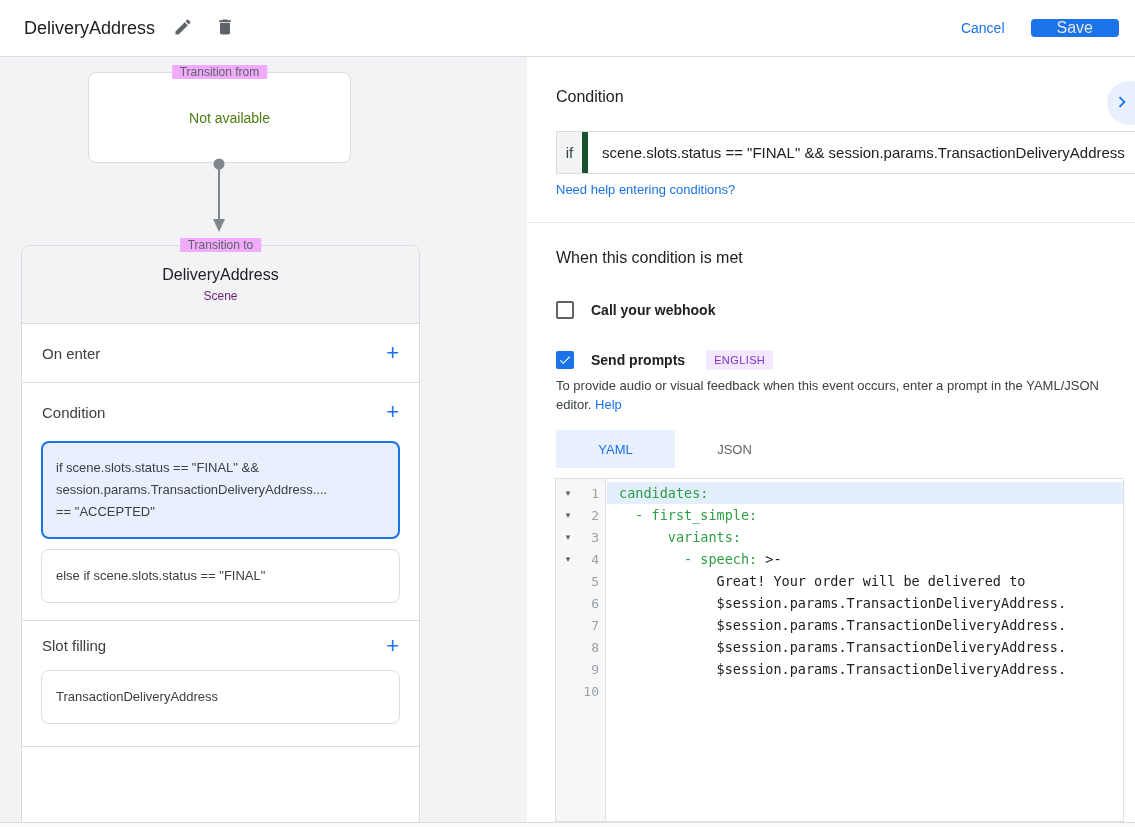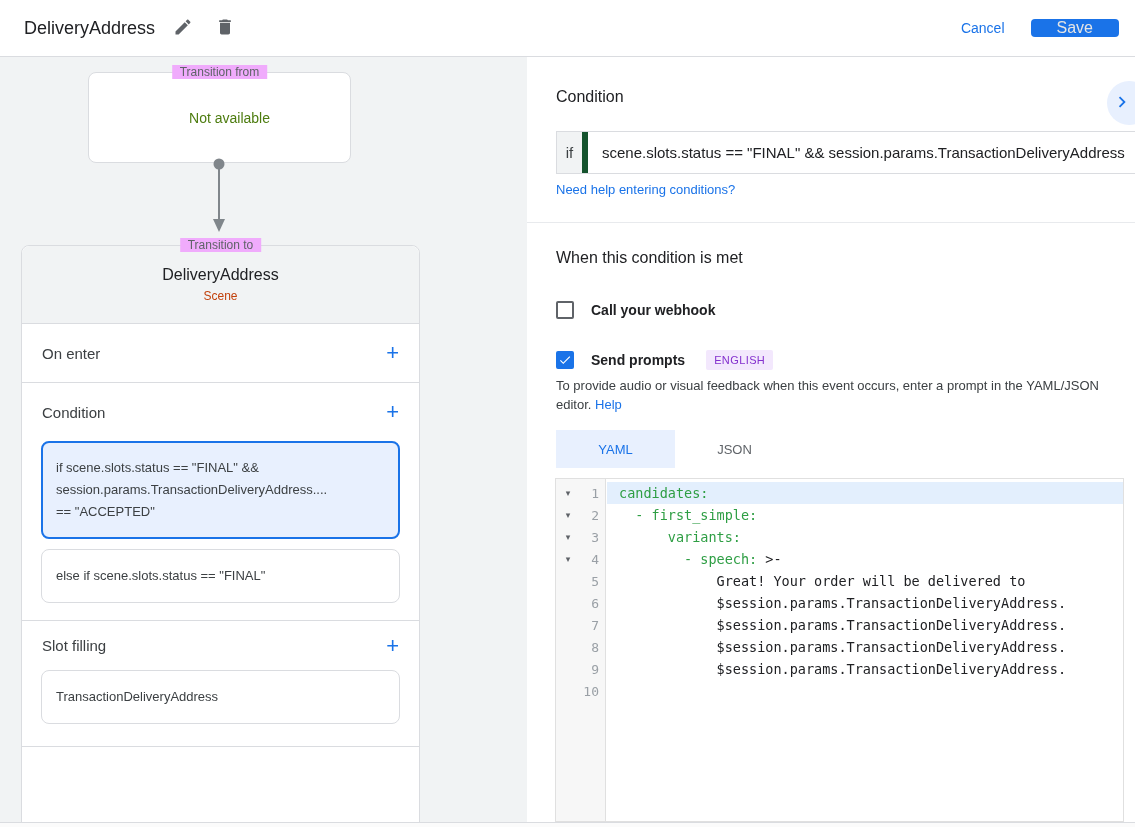--- a/index.html
+++ b/index.html
@@ -36,21 +36,21 @@
     display:flex; align-items:center; justify-content:center; }
   .tf-value { font-size:14px; color:#4d7c0f;margin-left:20px; }
   .flow-arrow { position:absolute; left:207px; top:100px; }
 
   .scene-card { position:absolute; left:21px; top:188px; width:399px; height:700px;
     background:#fff; border:1px solid #dadce0; border-radius:8px; }
   .scene-head { height:78px; background:#f1f3f4; border-bottom:1px solid #dadce0;
     border-radius:8px 8px 0 0; display:flex; flex-direction:column;
     align-items:center; justify-content:center; gap:5px; }
   .scene-name { font-size:16px; color:#202124; }
-  .scene-sub { font-size:12px; color:#c2410c; }
+  .scene-sub { font-size:12px; color:#701a75; }
   .card-row { display:flex; align-items:center; justify-content:space-between;
     padding:0 20px 0 20px; }
   .row-label { font-size:15px; color:#3c4043; }
   .plus-btn { background:none; border:none; color:#1a73e8; font-size:22px;
     font-weight:300; cursor:pointer; line-height:1; font-family:inherit; }
   .row-onenter { height:59px; border-bottom:1px solid #dadce0; }
   .sec-label-row { height:58px; }
   .section { border-bottom:1px solid #dadce0; }
   .inner-card { margin:0 19px 10px 19px; background:#fff; border:1px solid #dadce0;
     border-radius:8px; font-size:13px; color:#3c4043; padding:15px 14px;

